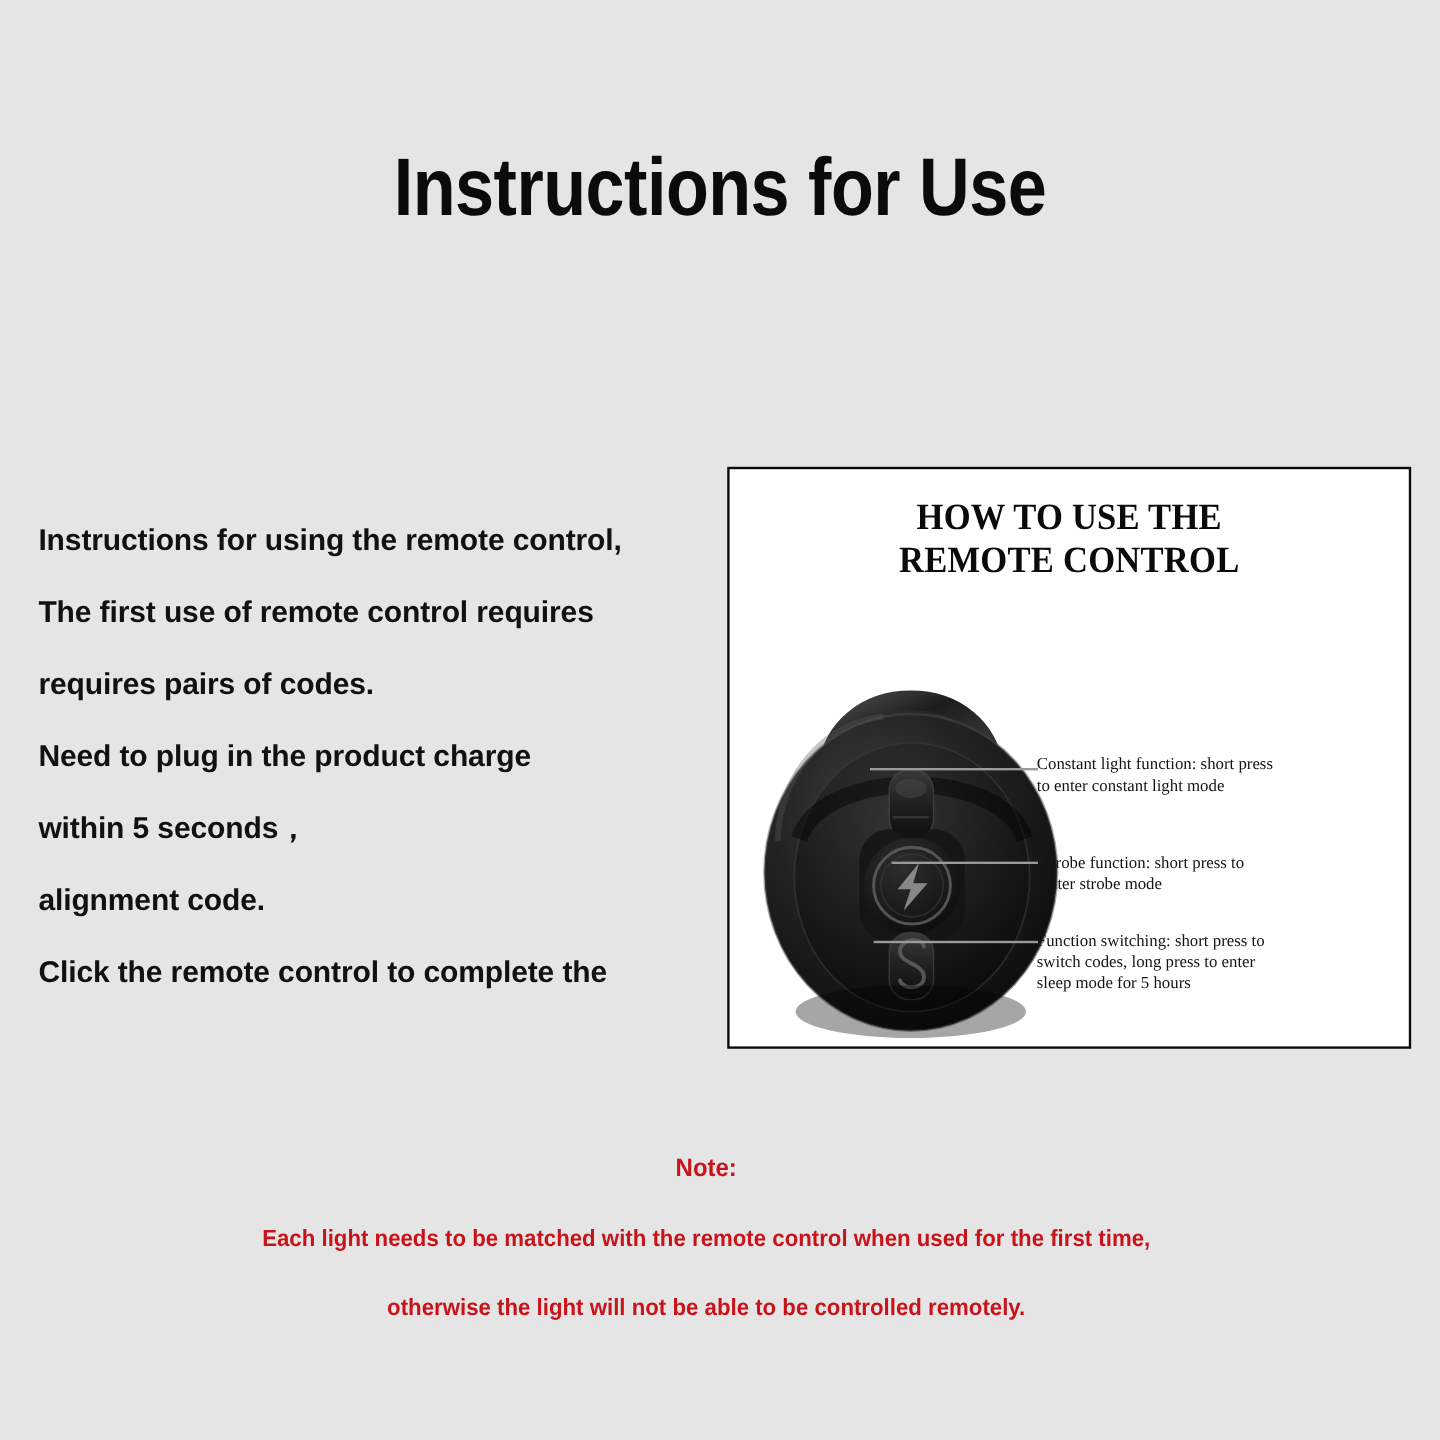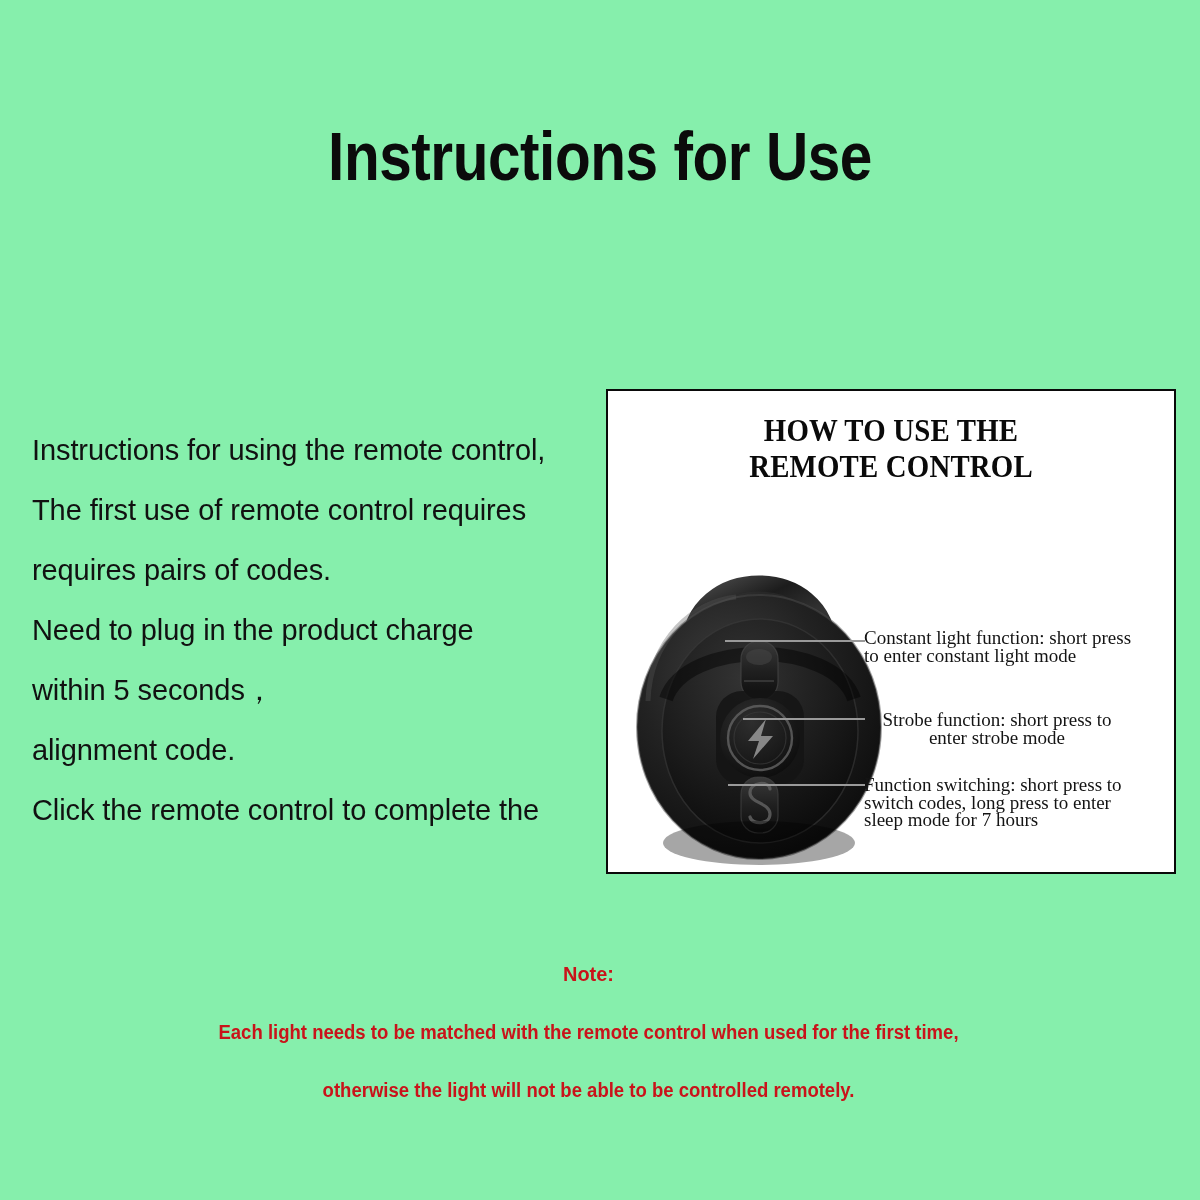--- a/index.html
+++ b/index.html
@@ -9,21 +9,21 @@
   }
   body {
     font-family: "Liberation Sans", sans-serif;
     -webkit-font-smoothing: antialiased;
   }
 
   #page {
     position: relative;
     width: 1200px;
     height: 1200px;
-    background: #86efac;
+    background: #e5e5e5;
     overflow: hidden;
   }
 
   
   #page-title {
     position: absolute;
     left: 0;
     top: 122px;
     width: 1200px;
     text-align: center;
@@ -38,22 +38,22 @@
   }
 
   
   #instructions-block {
     position: absolute;
     left: 32px;
     top: 420px;
     width: 560px;
   }
   .instr-line {
-    font-size: 29px;
-    font-weight: 400;
+    font-size: 25px;
+    font-weight: 700;
     color: #111111;
     line-height: 60px;
     white-space: nowrap;
     letter-spacing: -0.1px;
   }
 
   
   #remote-panel {
     position: absolute;
     left: 606px;
@@ -87,28 +87,28 @@
     position: absolute;
     left: 16px;
     top: 140px;
     width: 270px;
     height: 335px;
   }
 
   
   .callout {
     position: absolute;
-    font-size: 19px;
+    font-size: 14px;
     line-height: 17.5px;
     color: #141414;
     width: 300px;
     font-weight: 400;
   }
   #callout-constant { left: 256px; top: 238px; }
-  #callout-strobe   { left: 239px; top: 320px; text-align: center; }
+  #callout-strobe   { left: 260px; top: 320px; }
   #callout-switch   { left: 256px; top: 385px; }
 
   .leader {
     position: absolute;
     height: 1.5px;
     background: #9a9a9a;
   }
   #leader-constant { left: 117px; top: 249px; width: 140px; }
   #leader-strobe   { left: 135px; top: 327px; width: 122px; }
   #leader-switch   { left: 120px; top: 393px; width: 137px; }
@@ -242,21 +242,21 @@
     </div>
 
     <div class="callout" id="callout-strobe">
       <div>Strobe function: short press to</div>
       <div>enter strobe mode</div>
     </div>
 
     <div class="callout" id="callout-switch">
       <div>Function switching: short press to</div>
       <div>switch codes, long press to enter</div>
-      <div>sleep mode for 7 hours</div>
+      <div>sleep mode for 5 hours</div>
     </div>
   </div>
 
   <div id="note-block">
     <div class="note-line" id="note-label">Note:</div>
     <div class="note-line">Each light needs to be matched with the remote control when used for the first time,</div>
     <div class="note-line">otherwise the light will not be able to be controlled remotely.</div>
   </div>
 
 </div>

